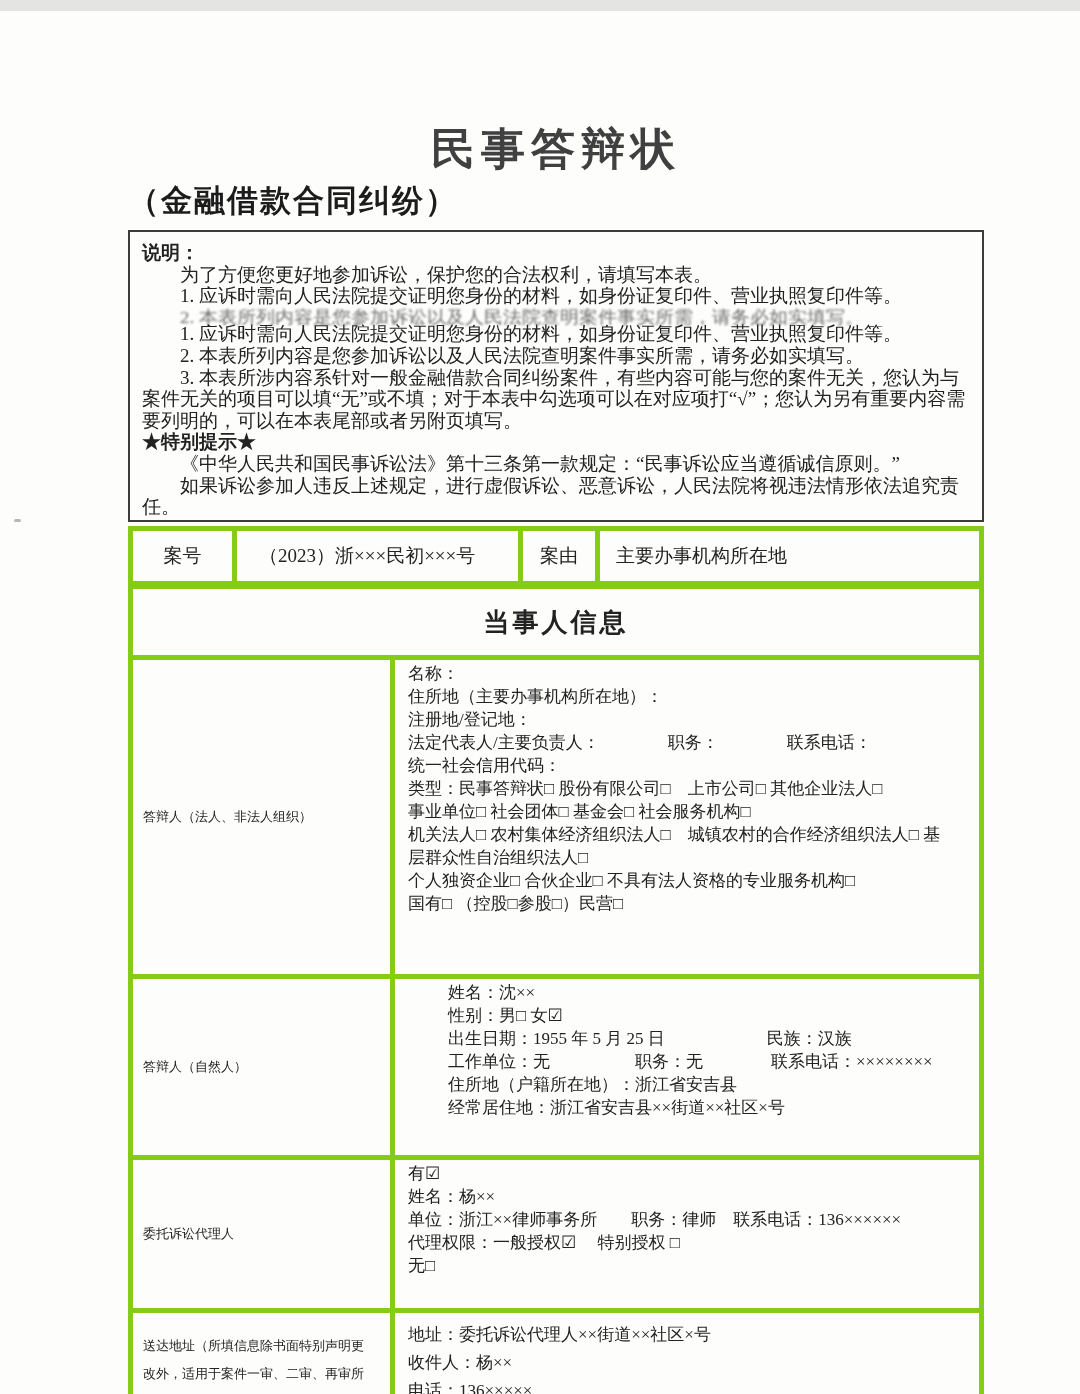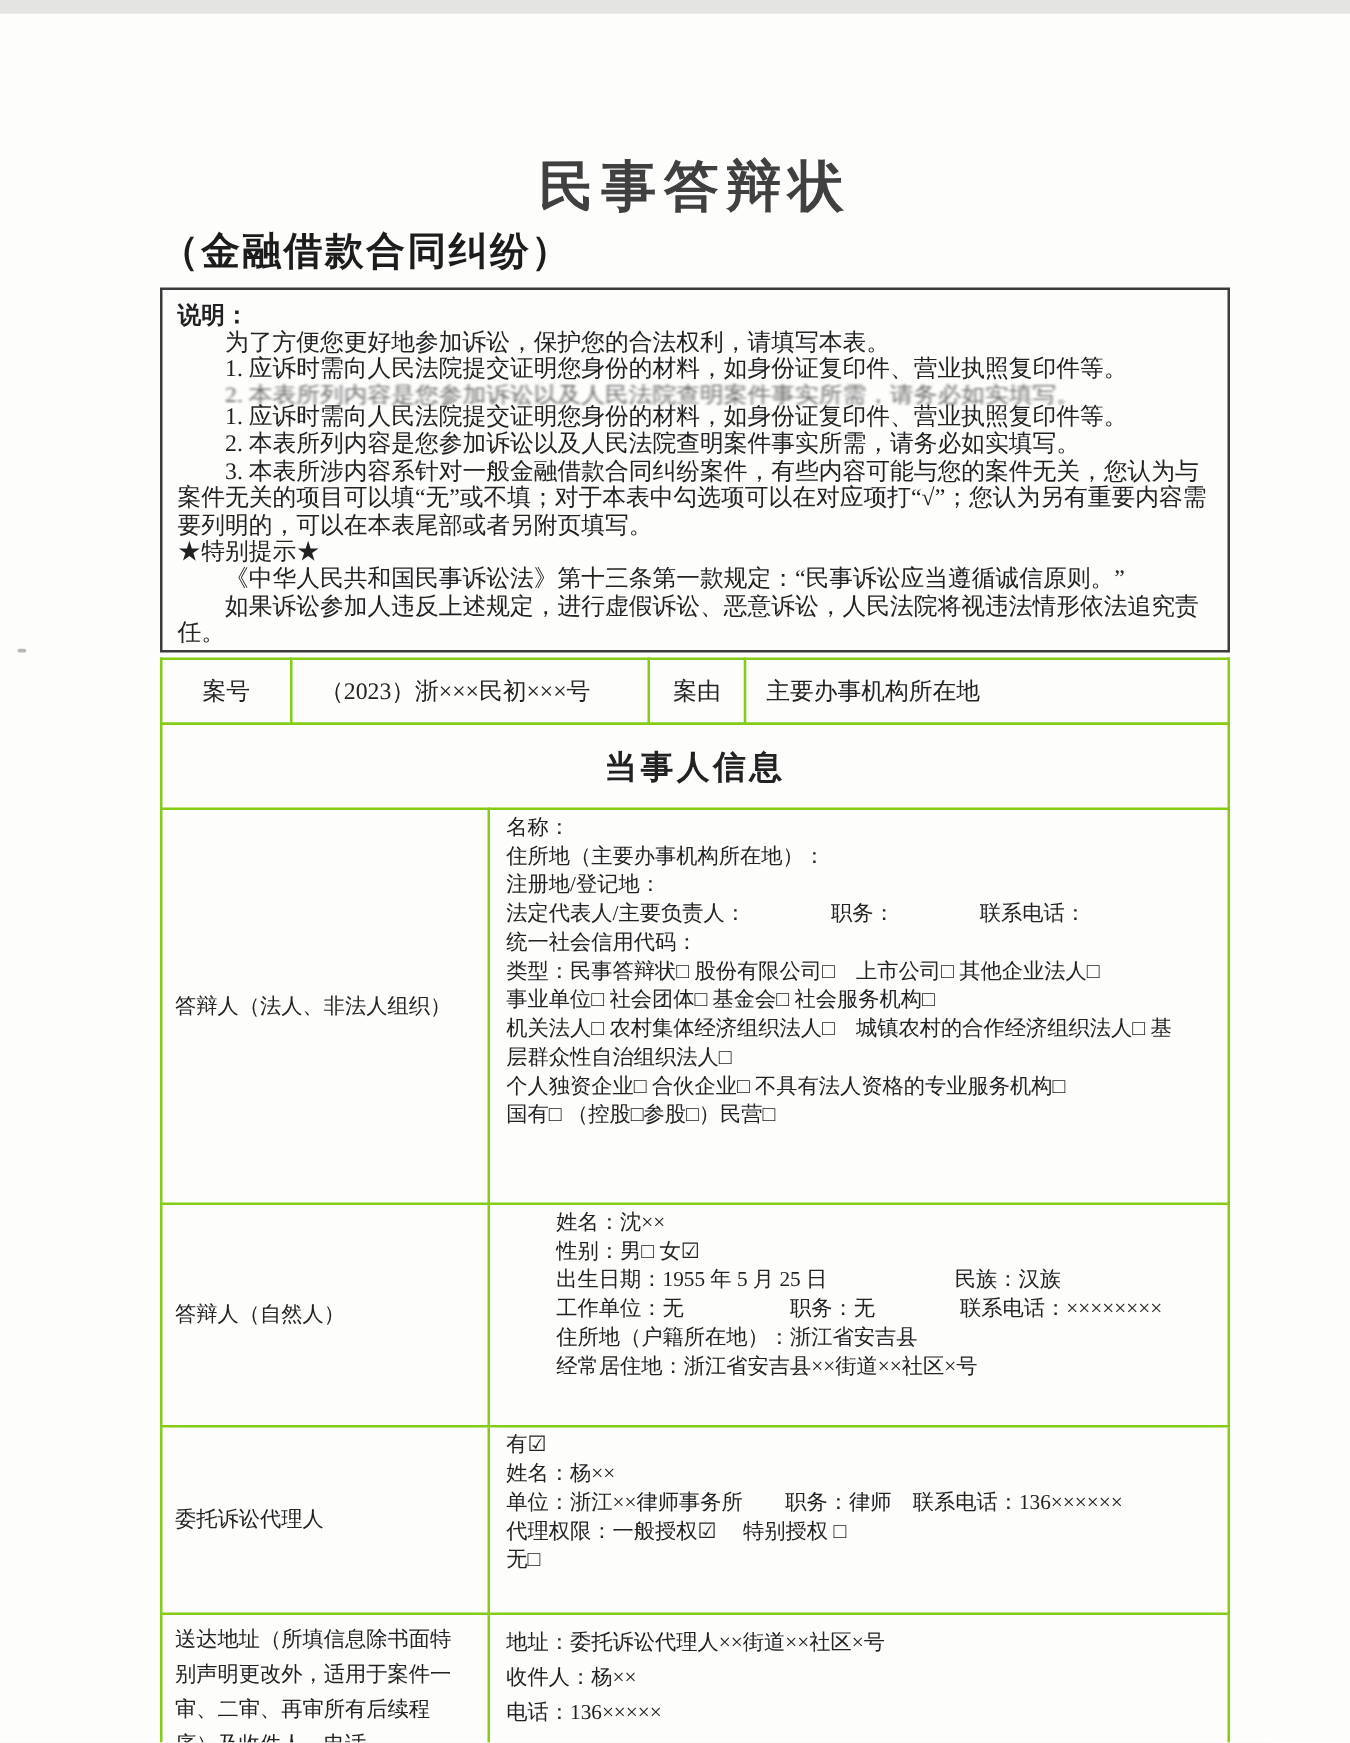--- a/index.html
+++ b/index.html
@@ -46,41 +46,41 @@
   .notes-heading{font-weight:bold;}
   .nline{white-space:nowrap;}
   .indent{text-indent:2em;}
   .para{text-indent:2em;}
   .ghost{
     filter:blur(1.1px);
     color:#4a4a4a;opacity:.82;
     margin:-1px 0 -4px;
     transform:scaleY(.92);
   }
-  .special-heading{font-weight:normal;}
+  .special-heading{font-weight:bold;}
 
   table{border-collapse:collapse;width:100%;table-layout:fixed;}
-  td{border:2px solid #84cc16;}
+  td{border:5px solid #84cc16;}
 
   .case-table{margin-top:4px;}
   .case-table td{
     height:48px;font-size:19px;vertical-align:middle;
   }
   .cell-center{text-align:center;}
   .cell-pad{padding-left:22px;}
   .cell-pad2{padding-left:16px;}
 
   .party-table{margin-top:-2px;}
   .section-cell{
     height:64px;text-align:center;vertical-align:middle;
     font-size:26px;font-weight:bold;letter-spacing:3px;
   }
   .label-cell{
     vertical-align:middle;
-    font-size:17px;line-height:28px;
+    font-size:13px;line-height:28px;
     padding:6px 24px 6px 10px;
     margin-top:39px;
   }
   .content-cell{
     vertical-align:top;
     font-size:17px;
     padding:2px 6px 2px 13px;
   }
   .flex-even{
     display:flex;flex-direction:column;justify-content:flex-start;

